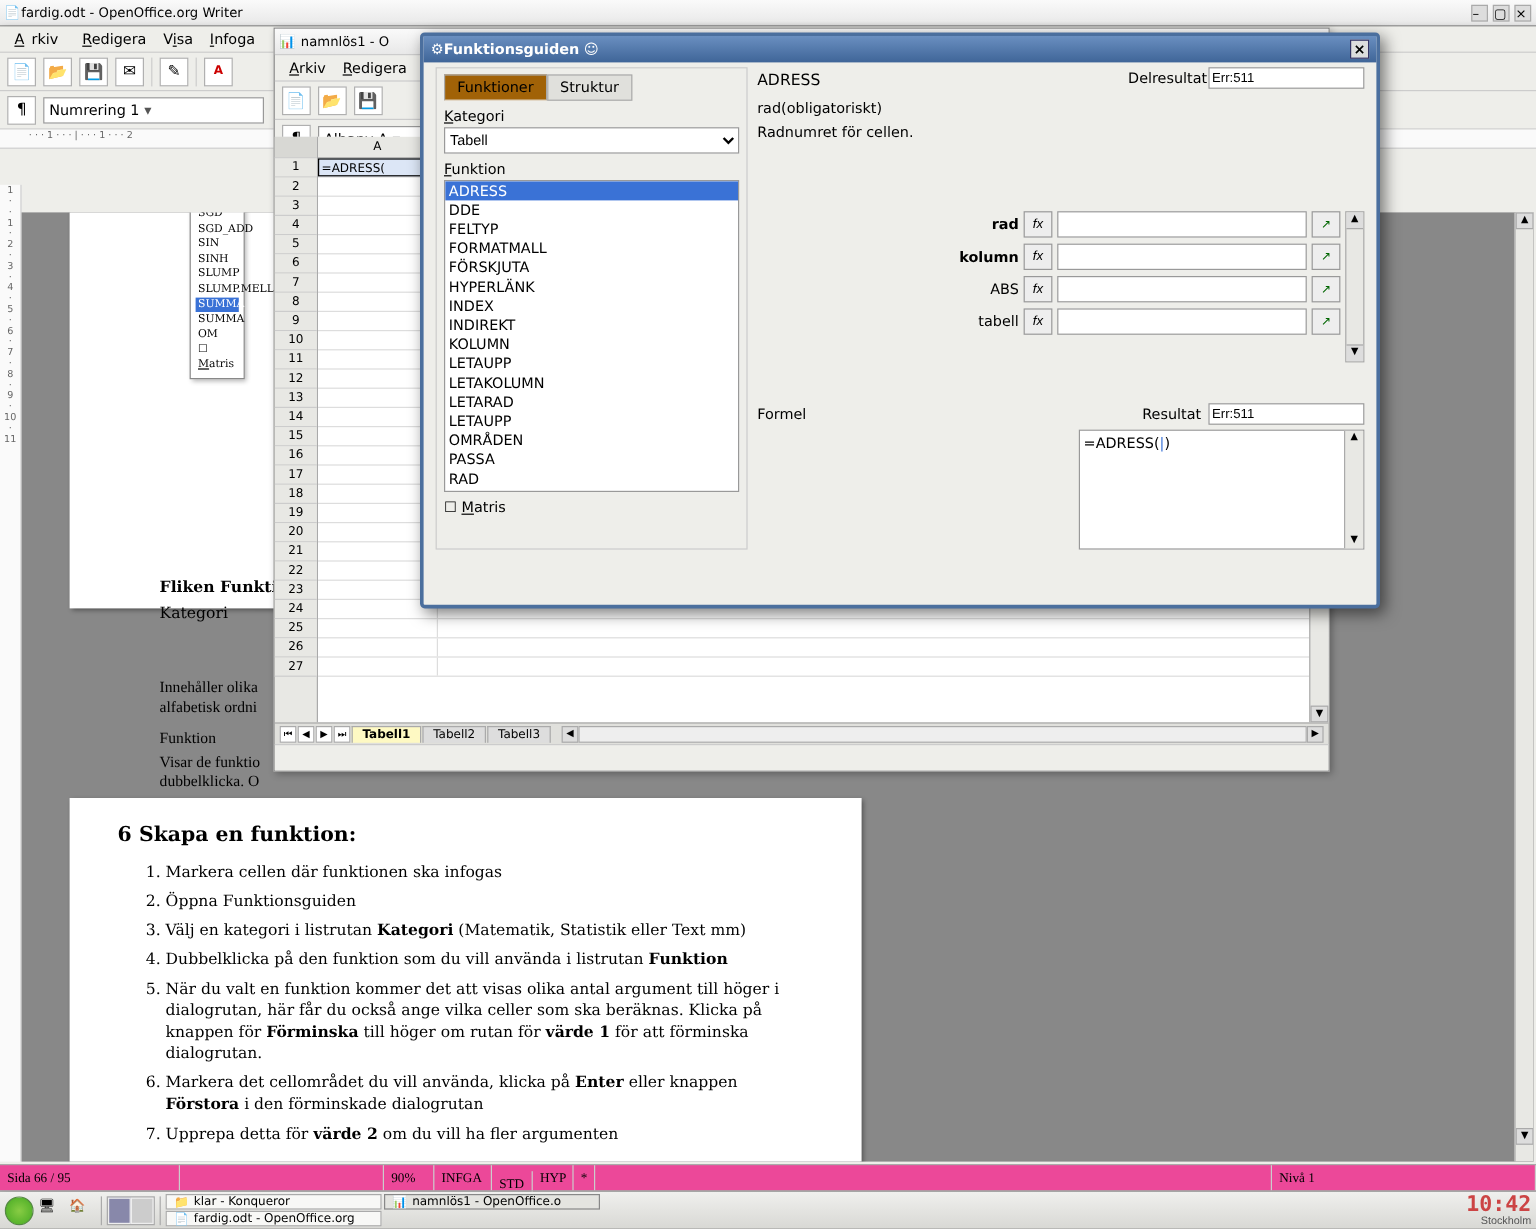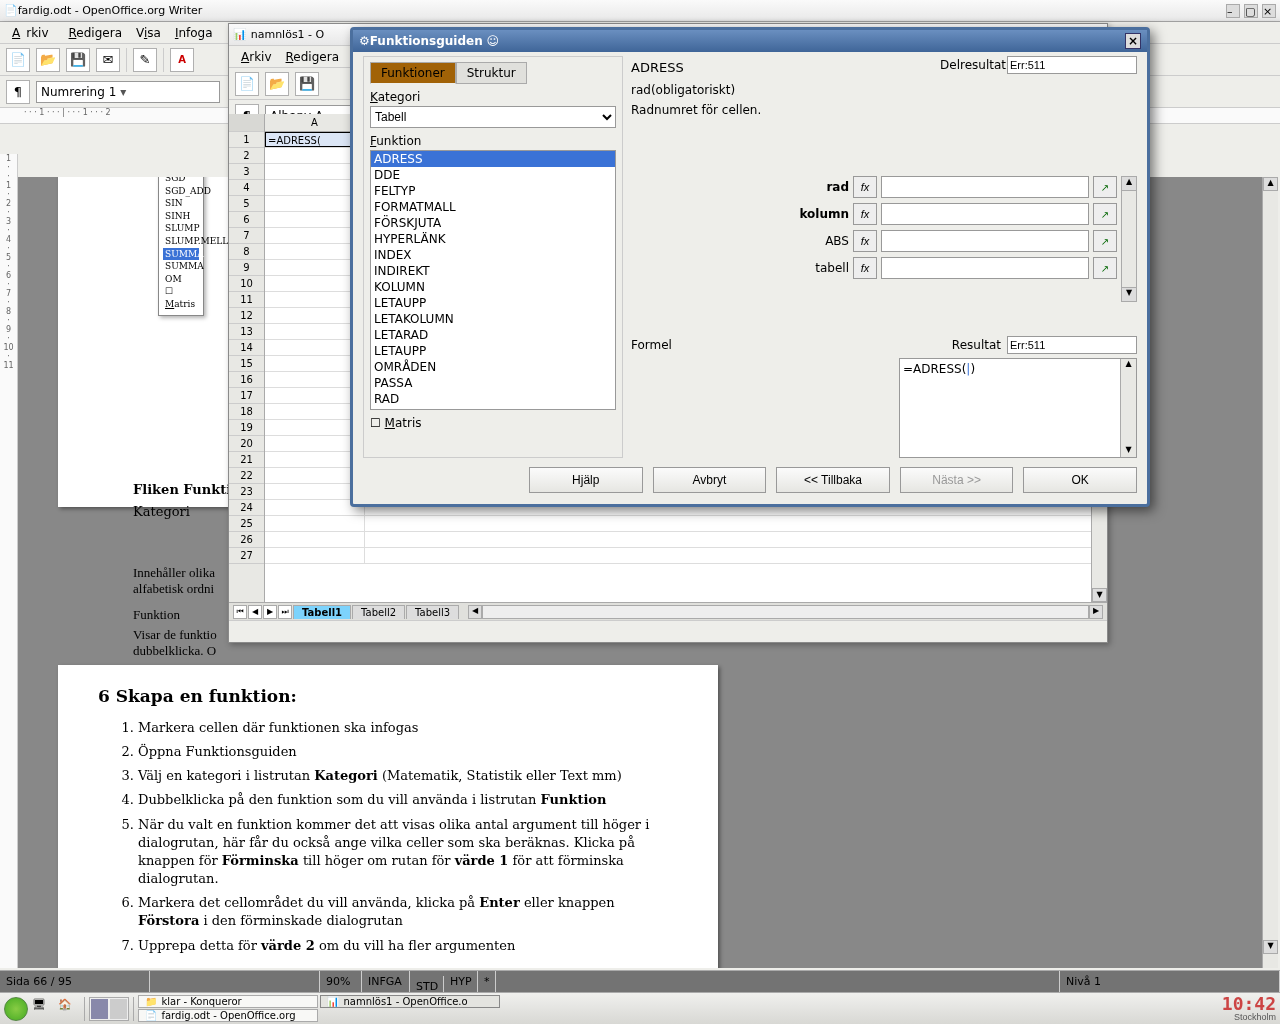--- a/index.html
+++ b/index.html
@@ -78,41 +78,41 @@
 
 .popup {
   position:absolute; background:#fff; border:1px solid #888;
   font-size:9px; padding:4px; box-shadow:2px 2px 4px rgba(0,0,0,0.3);
 }
 .popup div { padding:0 2px; }
 .popup .sel { background:#3a72d6; color:#fff; }
 .popup .chk { font-size:9px; }
 
 
-#writer .statusbar { position:absolute; left:0; right:0; bottom:0; background:#737373; }
+#writer .statusbar { position:absolute; left:0; right:0; bottom:0; background:#ec4899;font-family:Liberation Serif, serif; }
 
 
 #calc { left:228px; top:23px; width:880px; height:620px; }
 #calc .sheetarea {
   position:absolute; left:0; top:90px; right:0; bottom:40px;
   display:flex;
 }
 #calc .rowhdr { width:36px; background:#e8e8e4; border-right:1px solid #aaa; }
 #calc .rowhdr div { height:16px; border-bottom:1px solid #ccc; text-align:center; font-size:10px; line-height:16px; background:#e8e8e4;}
 #calc .colhdr { height:18px; background:#e8e8e4; display:flex; }
 #calc .colhdr div { width:100px; border-right:1px solid #ccc; border-bottom:1px solid #aaa; text-align:center; font-size:10px; line-height:18px;}
 #calc .cells { flex:1; background:#fff; position:relative;}
 #calc .grid { position:absolute; left:0; top:18px; right:0; bottom:0; }
 #calc .grid .row { height:16px; border-bottom:1px solid #ddd; display:flex;}
 #calc .grid .row .c { width:100px; border-right:1px solid #ddd; font-size:10px; padding:0 2px; line-height:16px; overflow:hidden;}
 #calc .tabs { position:absolute; left:0; right:0; bottom:22px; height:18px; background:#e0e0dc; display:flex; align-items:center; font-size:10px; padding:0 4px; gap:0; border-top:1px solid #aaa;}
 #calc .tabs .nav { display:flex; }
 #calc .tabs .nav div { width:14px; height:14px; border:1px solid #aaa; background:#fff; text-align:center; line-height:12px; font-size:8px; margin-right:1px;}
 #calc .tabs .tab { padding:1px 8px; background:#fff; border:1px solid #aaa; border-bottom:none; margin-right:1px;}
-#calc .tabs .tab.active { background:#7dd3fc; font-weight:bold; }
+#calc .tabs .tab.active { background:#fef9c3; font-weight:bold; }
 #calc .tabs .tab.inactive { background:#ddd; }
 #calc .stsb { position:absolute; left:0; right:0; bottom:0; height:22px; background:#eeeeea; border-top:1px solid #ccc;}
 #calc .vscroll { position:absolute; right:0; top:108px; width:16px; bottom:40px; background:#e8e8e4; border-left:1px solid #aaa;}
 #calc .vscroll .arr { height:14px; background:#ddd; border:1px solid #aaa; text-align:center; font-size:8px; line-height:12px;}
 
 
 #wizard {
   position:absolute; left:350px; top:27px; width:800px; height:480px;
   border:3px solid #4b6f9e; background:#eeeeea;
   box-shadow:4px 4px 12px rgba(0,0,0,0.5);
@@ -577,27 +577,20 @@
       </div>
       <div class="formula">
         <span>=ADRESS(</span><span class="cursor">|</span>)
         <div style="position:absolute;right:0;top:0;bottom:0;width:16px;background:#e8e8e4;border-left:1px solid #aaa;">
           <div style="height:12px;font-size:8px;text-align:center;">▲</div>
           <div style="position:absolute;bottom:0;left:0;right:0;height:12px;font-size:8px;text-align:center;">▼</div>
         </div>
       </div>
     </div>
   </div>
-  <div class="buttons">
-    <button class="hjalp">Hjälp</button>
-    <button>Avbryt</button>
-    <button>&lt;&lt;  Tillbaka</button>
-    <button disabled="">Nästa &gt;&gt;</button>
-    <button>OK</button>
-  </div>
 </div>
 
 <div id="taskbar">
   <div class="start"></div>
   <div class="qicon">🖥</div>
   <div class="qicon">🏠</div>
   <div style="width:1px;height:24px;background:#aaa;"></div>
   <div class="pager">
     <div class="cur"></div>
       <div></div>

